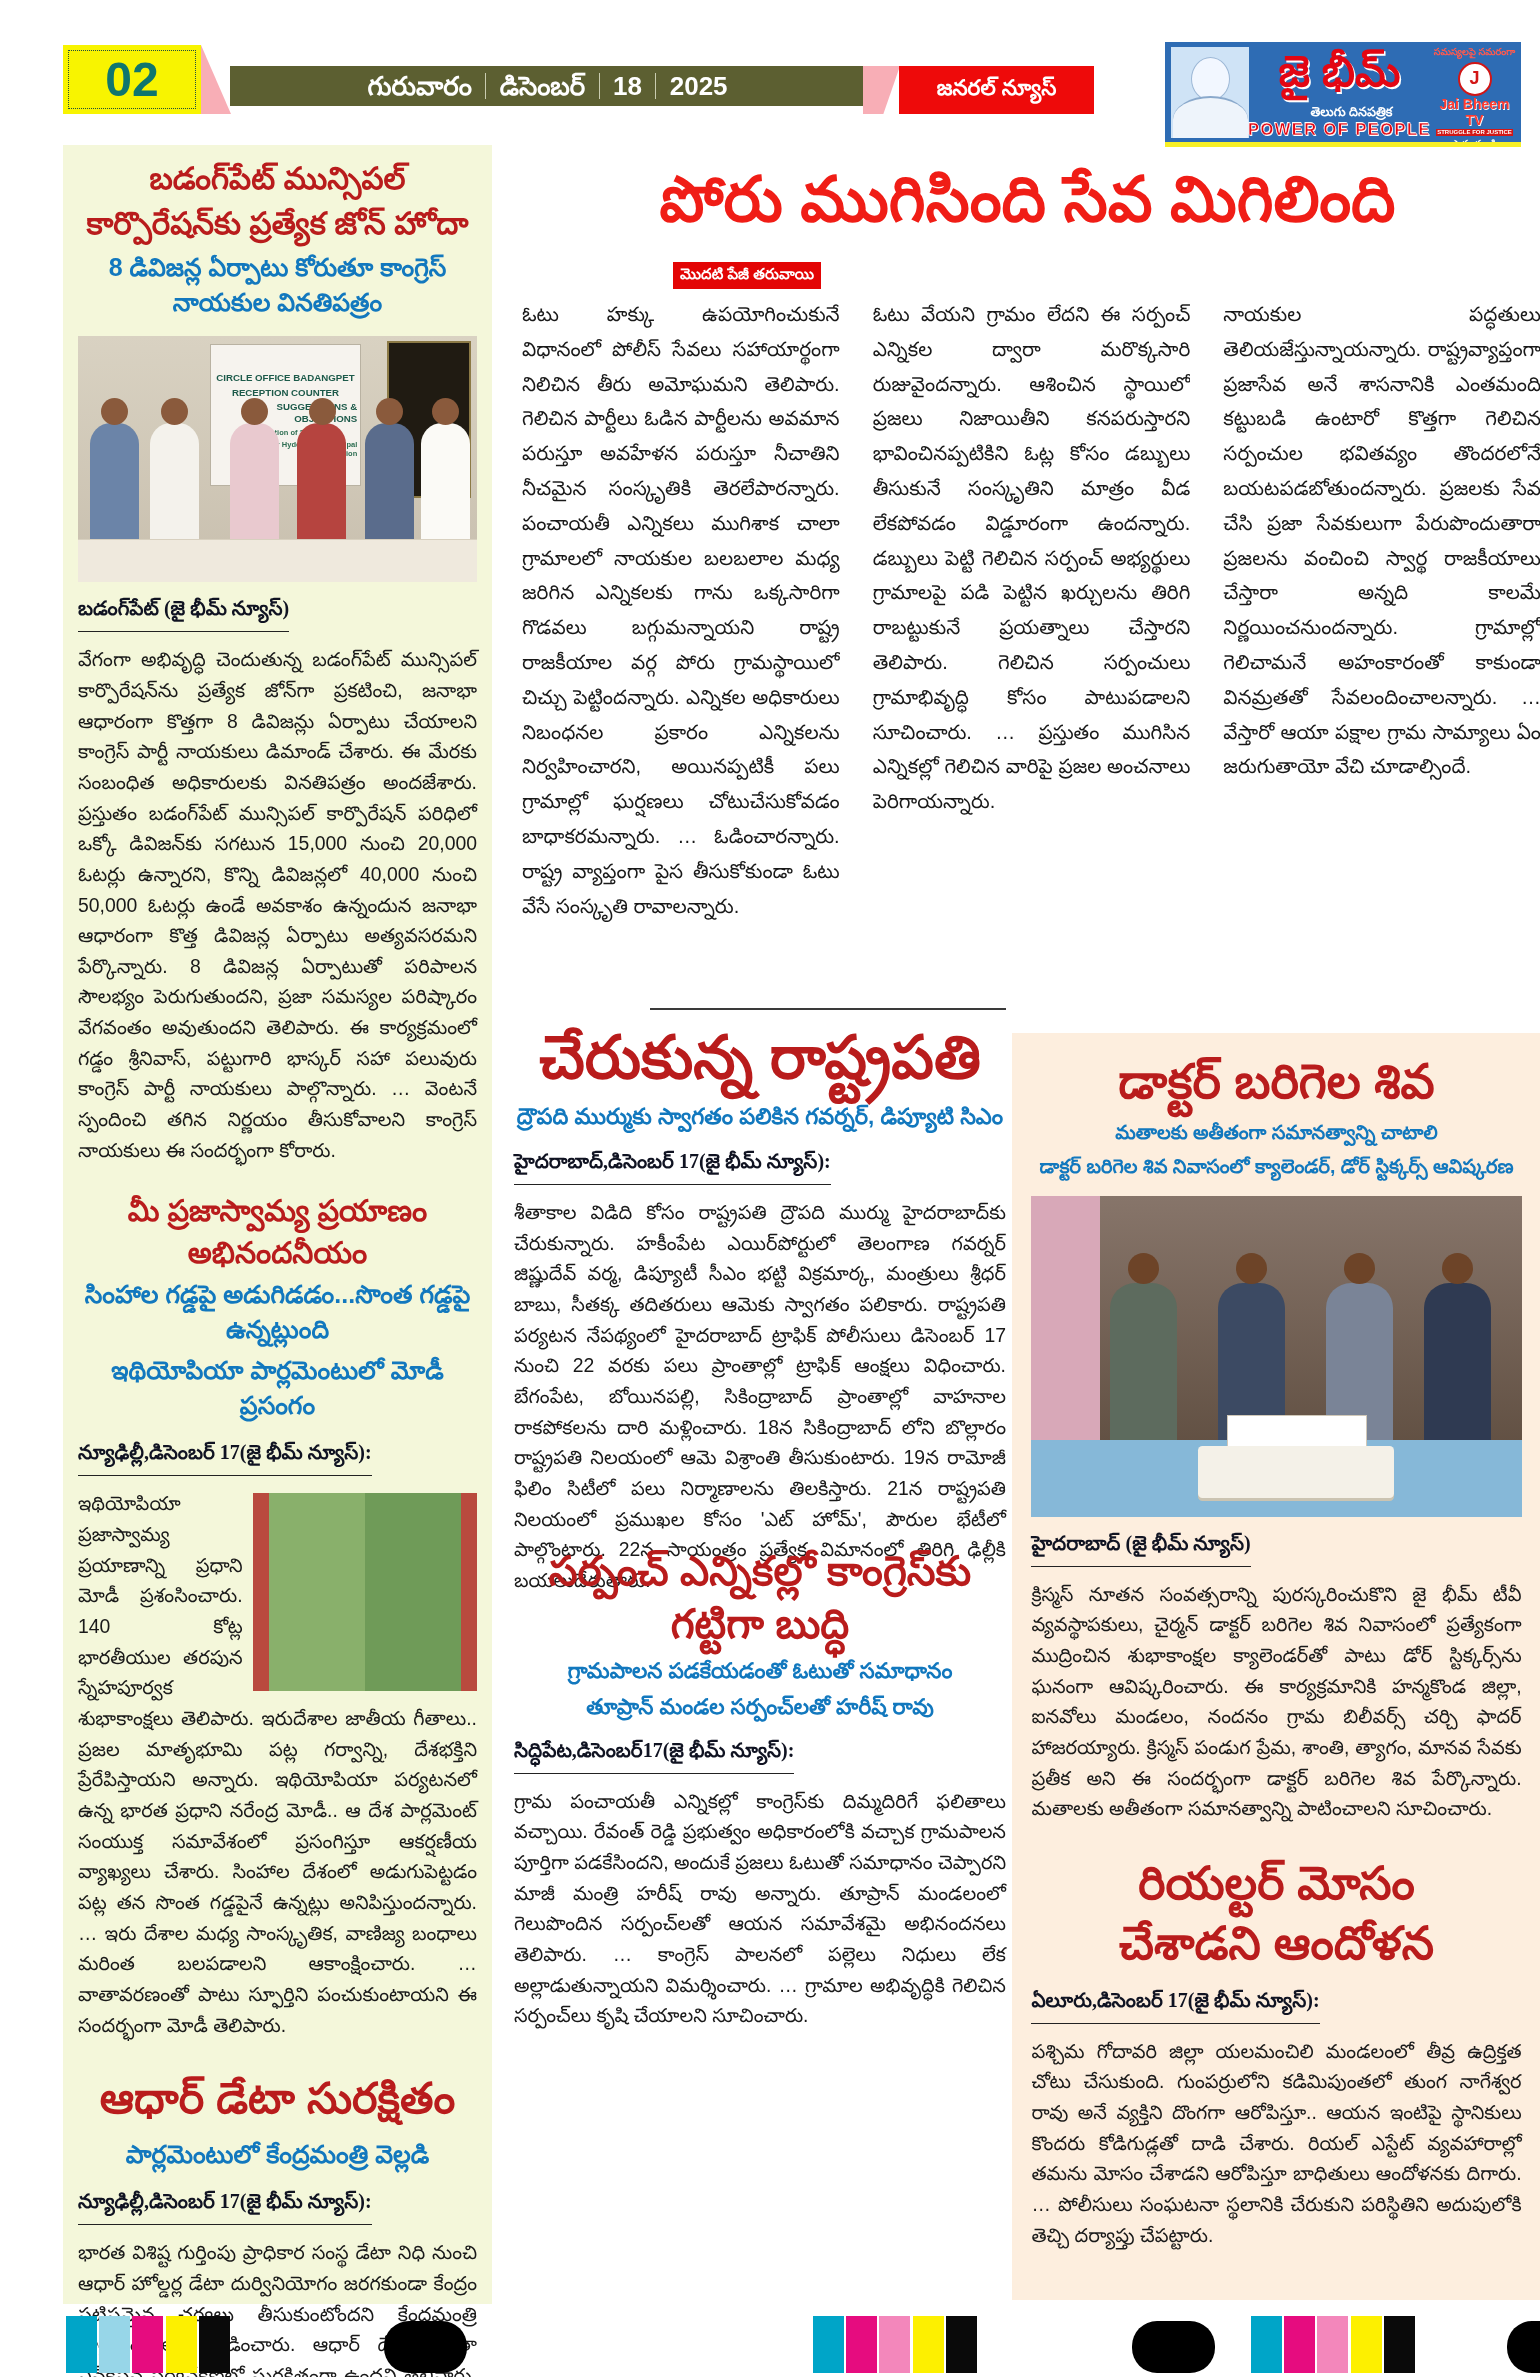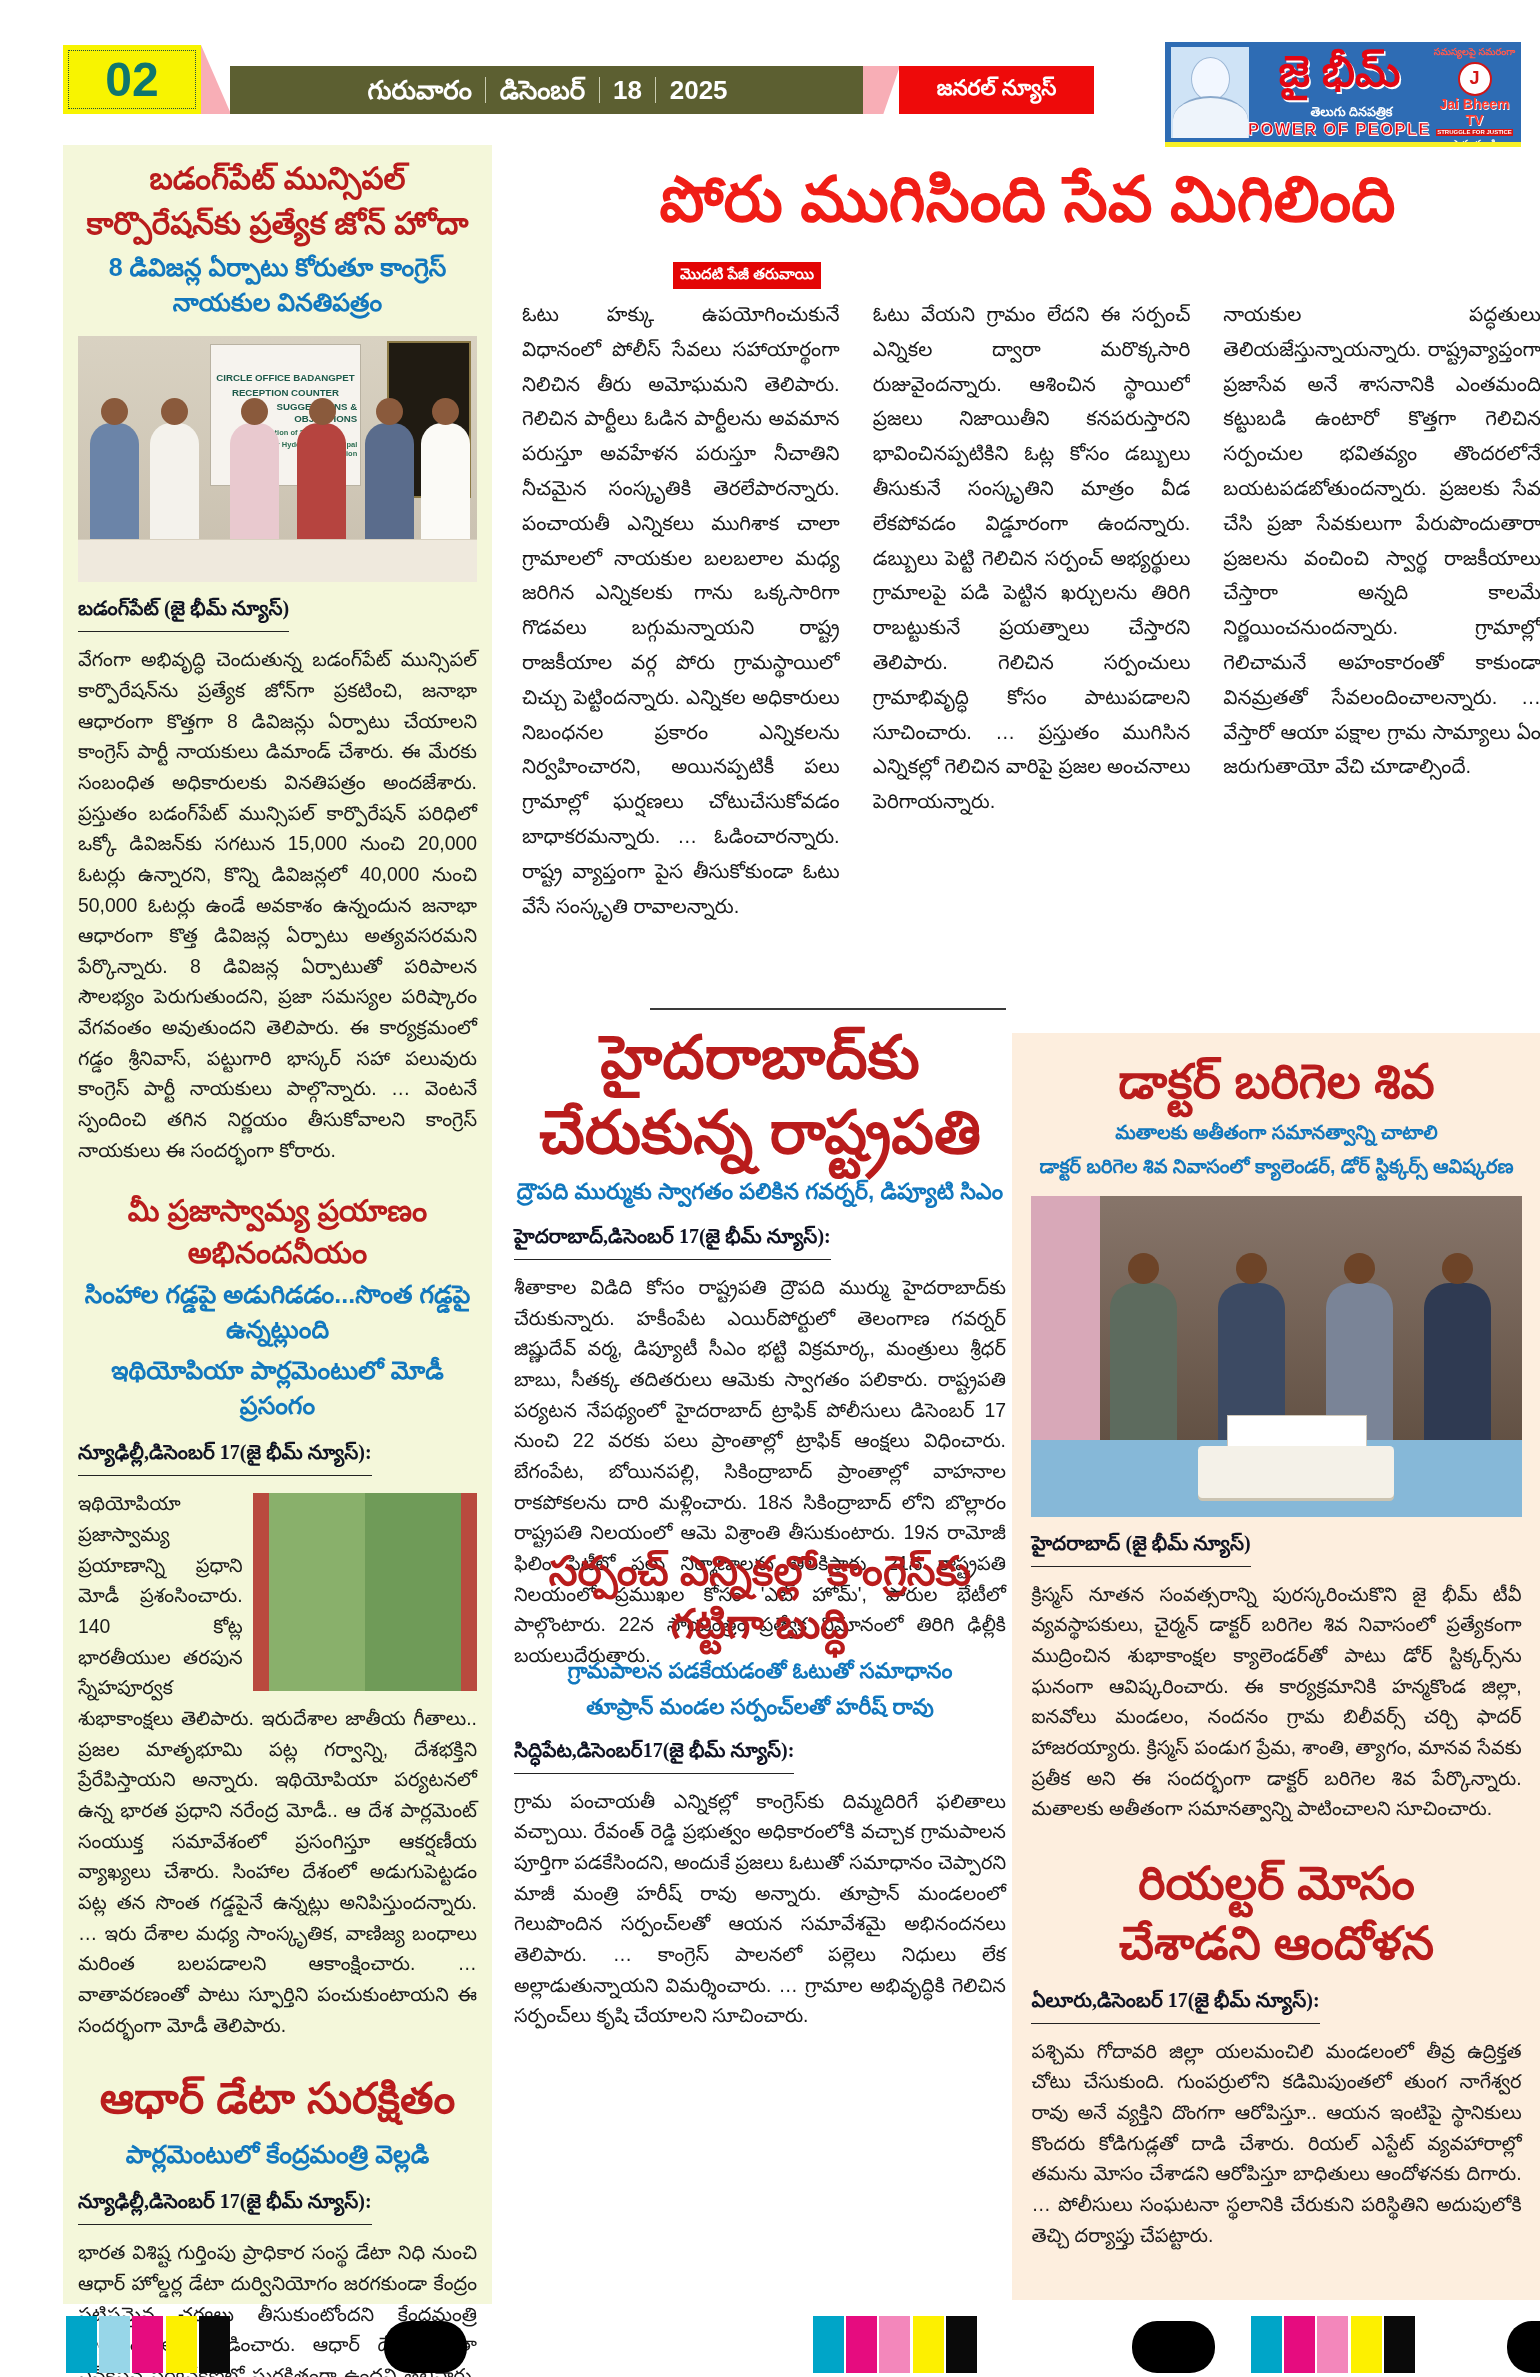--- a/index.html
+++ b/index.html
@@ -7,21 +7,21 @@
         font-family:"Liberation Sans","DejaVu Sans",sans-serif;color:#1c1c1c;}
   .abs{position:absolute;}
 
   
   .pagenum-box{left:63px;top:45px;width:138px;height:69px;background:#f8f400;}
   .pagenum-inner{position:absolute;inset:5.2px;border:1.5px dotted #1f4f3f;}
   .pagenum{position:absolute;inset:0;display:flex;align-items:center;justify-content:center;
            font-size:48px;font-weight:800;color:#0f766e;}
   .wedge1{left:201px;top:45px;width:30px;height:69px;background:#f8aeb6;
           clip-path:polygon(0 0,100% 100%,0 100%);}
-  .datebar{left:230px;top:66px;width:635px;height:48px;background:#5c5f31;display:flex;
+  .datebar{left:230px;top:66px;width:635px;height:40px;background:#5c5f31;display:flex;
            align-items:center;justify-content:center;color:#ffffff;font-size:26px;font-weight:700;}
   .datebar span{padding:0 13.4px;line-height:1;}
   .datebar span + span{border-left:1.5px solid #caccb0;}
   .wedge2{left:863px;top:66px;width:37px;height:48px;background:#f8aeb6;
           clip-path:polygon(0 0,100% 0,55% 100%,0 100%);}
   .catbadge{left:899px;top:66px;width:195px;height:48px;background:#ee0a0a;display:flex;
             align-items:center;justify-content:center;color:#fff;font-size:21.6px;font-weight:700;}
 
   
   .masthead{left:1165px;top:42px;width:356px;height:100px;background:#2e6cb4;}
@@ -166,21 +166,20 @@
   <div class="abs continued">మొదటి పేజీ తరువాయి</div>
   <div class="abs lead-cols">
     <div class="col">ఓటు హక్కు ఉపయోగించుకునే విధానంలో పోలీస్ సేవలు సహాయార్థంగా నిలిచిన తీరు అమోఘమని తెలిపారు. గెలిచిన పార్టీలు ఓడిన పార్టీలను అవమాన పరుస్తూ అవహేళన పరుస్తూ నీచాతిని నీచమైన సంస్కృతికి తెరలేపారన్నారు. పంచాయతీ ఎన్నికలు ముగిశాక చాలా గ్రామాలలో నాయకుల బలబలాల మధ్య జరిగిన ఎన్నికలకు గాను ఒక్కసారిగా గొడవలు బగ్గుమన్నాయని రాష్ట్ర రాజకీయాల వర్గ పోరు గ్రామస్థాయిలో చిచ్చు పెట్టిందన్నారు. ఎన్నికల అధికారులు నిబంధనల ప్రకారం ఎన్నికలను నిర్వహించారని, అయినప్పటికీ పలు గ్రామాల్లో ఘర్షణలు చోటుచేసుకోవడం బాధాకరమన్నారు. … ఓడించారన్నారు. రాష్ట్ర వ్యాప్తంగా పైస తీసుకోకుండా ఓటు వేసే సంస్కృతి రావాలన్నారు.</div>
     <div class="col">ఓటు వేయని గ్రామం లేదని ఈ సర్పంచ్ ఎన్నికల ద్వారా మరొక్కసారి రుజువైందన్నారు. ఆశించిన స్థాయిలో ప్రజలు నిజాయితీని కనపరుస్తారని భావించినప్పటికిని ఓట్ల కోసం డబ్బులు తీసుకునే సంస్కృతిని మాత్రం వీడ లేకపోవడం విడ్డూరంగా ఉందన్నారు. డబ్బులు పెట్టి గెలిచిన సర్పంచ్ అభ్యర్థులు గ్రామాలపై పడి పెట్టిన ఖర్చులను తిరిగి రాబట్టుకునే ప్రయత్నాలు చేస్తారని తెలిపారు. గెలిచిన సర్పంచులు గ్రామాభివృద్ధి కోసం పాటుపడాలని సూచించారు. … ప్రస్తుతం ముగిసిన ఎన్నికల్లో గెలిచిన వారిపై ప్రజల అంచనాలు పెరిగాయన్నారు.</div>
     <div class="col">నాయకుల పద్ధతులు తెలియజేస్తున్నాయన్నారు. రాష్ట్రవ్యాప్తంగా ప్రజాసేవ అనే శాసనానికి ఎంతమంది కట్టుబడి ఉంటారో కొత్తగా గెలిచిన సర్పంచుల భవితవ్యం తొందరలోనే బయటపడబోతుందన్నారు. ప్రజలకు సేవ చేసి ప్రజా సేవకులుగా పేరుపొందుతారా ప్రజలను వంచించి స్వార్థ రాజకీయాలు చేస్తారా అన్నది కాలమే నిర్ణయించనుందన్నారు. గ్రామాల్లో గెలిచామనే అహంకారంతో కాకుండా వినమ్రతతో సేవలందించాలన్నారు. … వేస్తారో ఆయా పక్షాల గ్రామ సామ్యాలు ఏం జరుగుతాయో వేచి చూడాల్సిందే.</div>
   </div>
   <div class="abs mid-divider"></div>
 
   <div class="abs president">
     <div class="headline-black h1">
-      <div>హైదరాబాద్‌కు</div>
       <div>చేరుకున్న రాష్ట్రపతి</div>
     </div>
     <div class="subhead sh">ద్రౌపది ముర్ముకు స్వాగతం పలికిన గవర్నర్, డిప్యూటి సిఎం</div>
     <div class="byline-wrap"><span class="byline">హైదరాబాద్,డిసెంబర్ 17(జై భీమ్ న్యూస్):</span></div>
     <div class="bodytext mid-body">శీతాకాల విడిది కోసం రాష్ట్రపతి ద్రౌపది ముర్ము హైదరాబాద్‌కు చేరుకున్నారు. హకీంపేట ఎయిర్‌పోర్టులో తెలంగాణ గవర్నర్ జిష్ణుదేవ్ వర్మ, డిప్యూటీ సీఎం భట్టి విక్రమార్క, మంత్రులు శ్రీధర్ బాబు, సీతక్క తదితరులు ఆమెకు స్వాగతం పలికారు. రాష్ట్రపతి పర్యటన నేపథ్యంలో హైదరాబాద్ ట్రాఫిక్ పోలీసులు డిసెంబర్ 17 నుంచి 22 వరకు పలు ప్రాంతాల్లో ట్రాఫిక్ ఆంక్షలు విధించారు. బేగంపేట, బోయినపల్లి, సికింద్రాబాద్ ప్రాంతాల్లో వాహనాల రాకపోకలను దారి మళ్లించారు. 18న సికింద్రాబాద్ లోని బొల్లారం రాష్ట్రపతి నిలయంలో ఆమె విశ్రాంతి తీసుకుంటారు. 19న రామోజీ ఫిలిం సిటీలో పలు నిర్మాణాలను తిలకిస్తారు. 21న రాష్ట్రపతి నిలయంలో ప్రముఖల కోసం 'ఎట్ హోమ్', పౌరుల భేటీలో పాల్గొంటారు. 22న సాయంత్రం ప్రత్యేక విమానంలో తిరిగి ఢిల్లీకి బయలుదేరుతారు.</div>
   </div>
 
   <div class="abs sarpanch">
     <div class="headline-black h1">సర్పంచ్ ఎన్నికల్లో కాంగ్రెస్‌కు గట్టిగా బుద్ధి</div>
     <div class="subhead sh">గ్రామపాలన పడకేయడంతో ఓటుతో సమాధానం</div>

